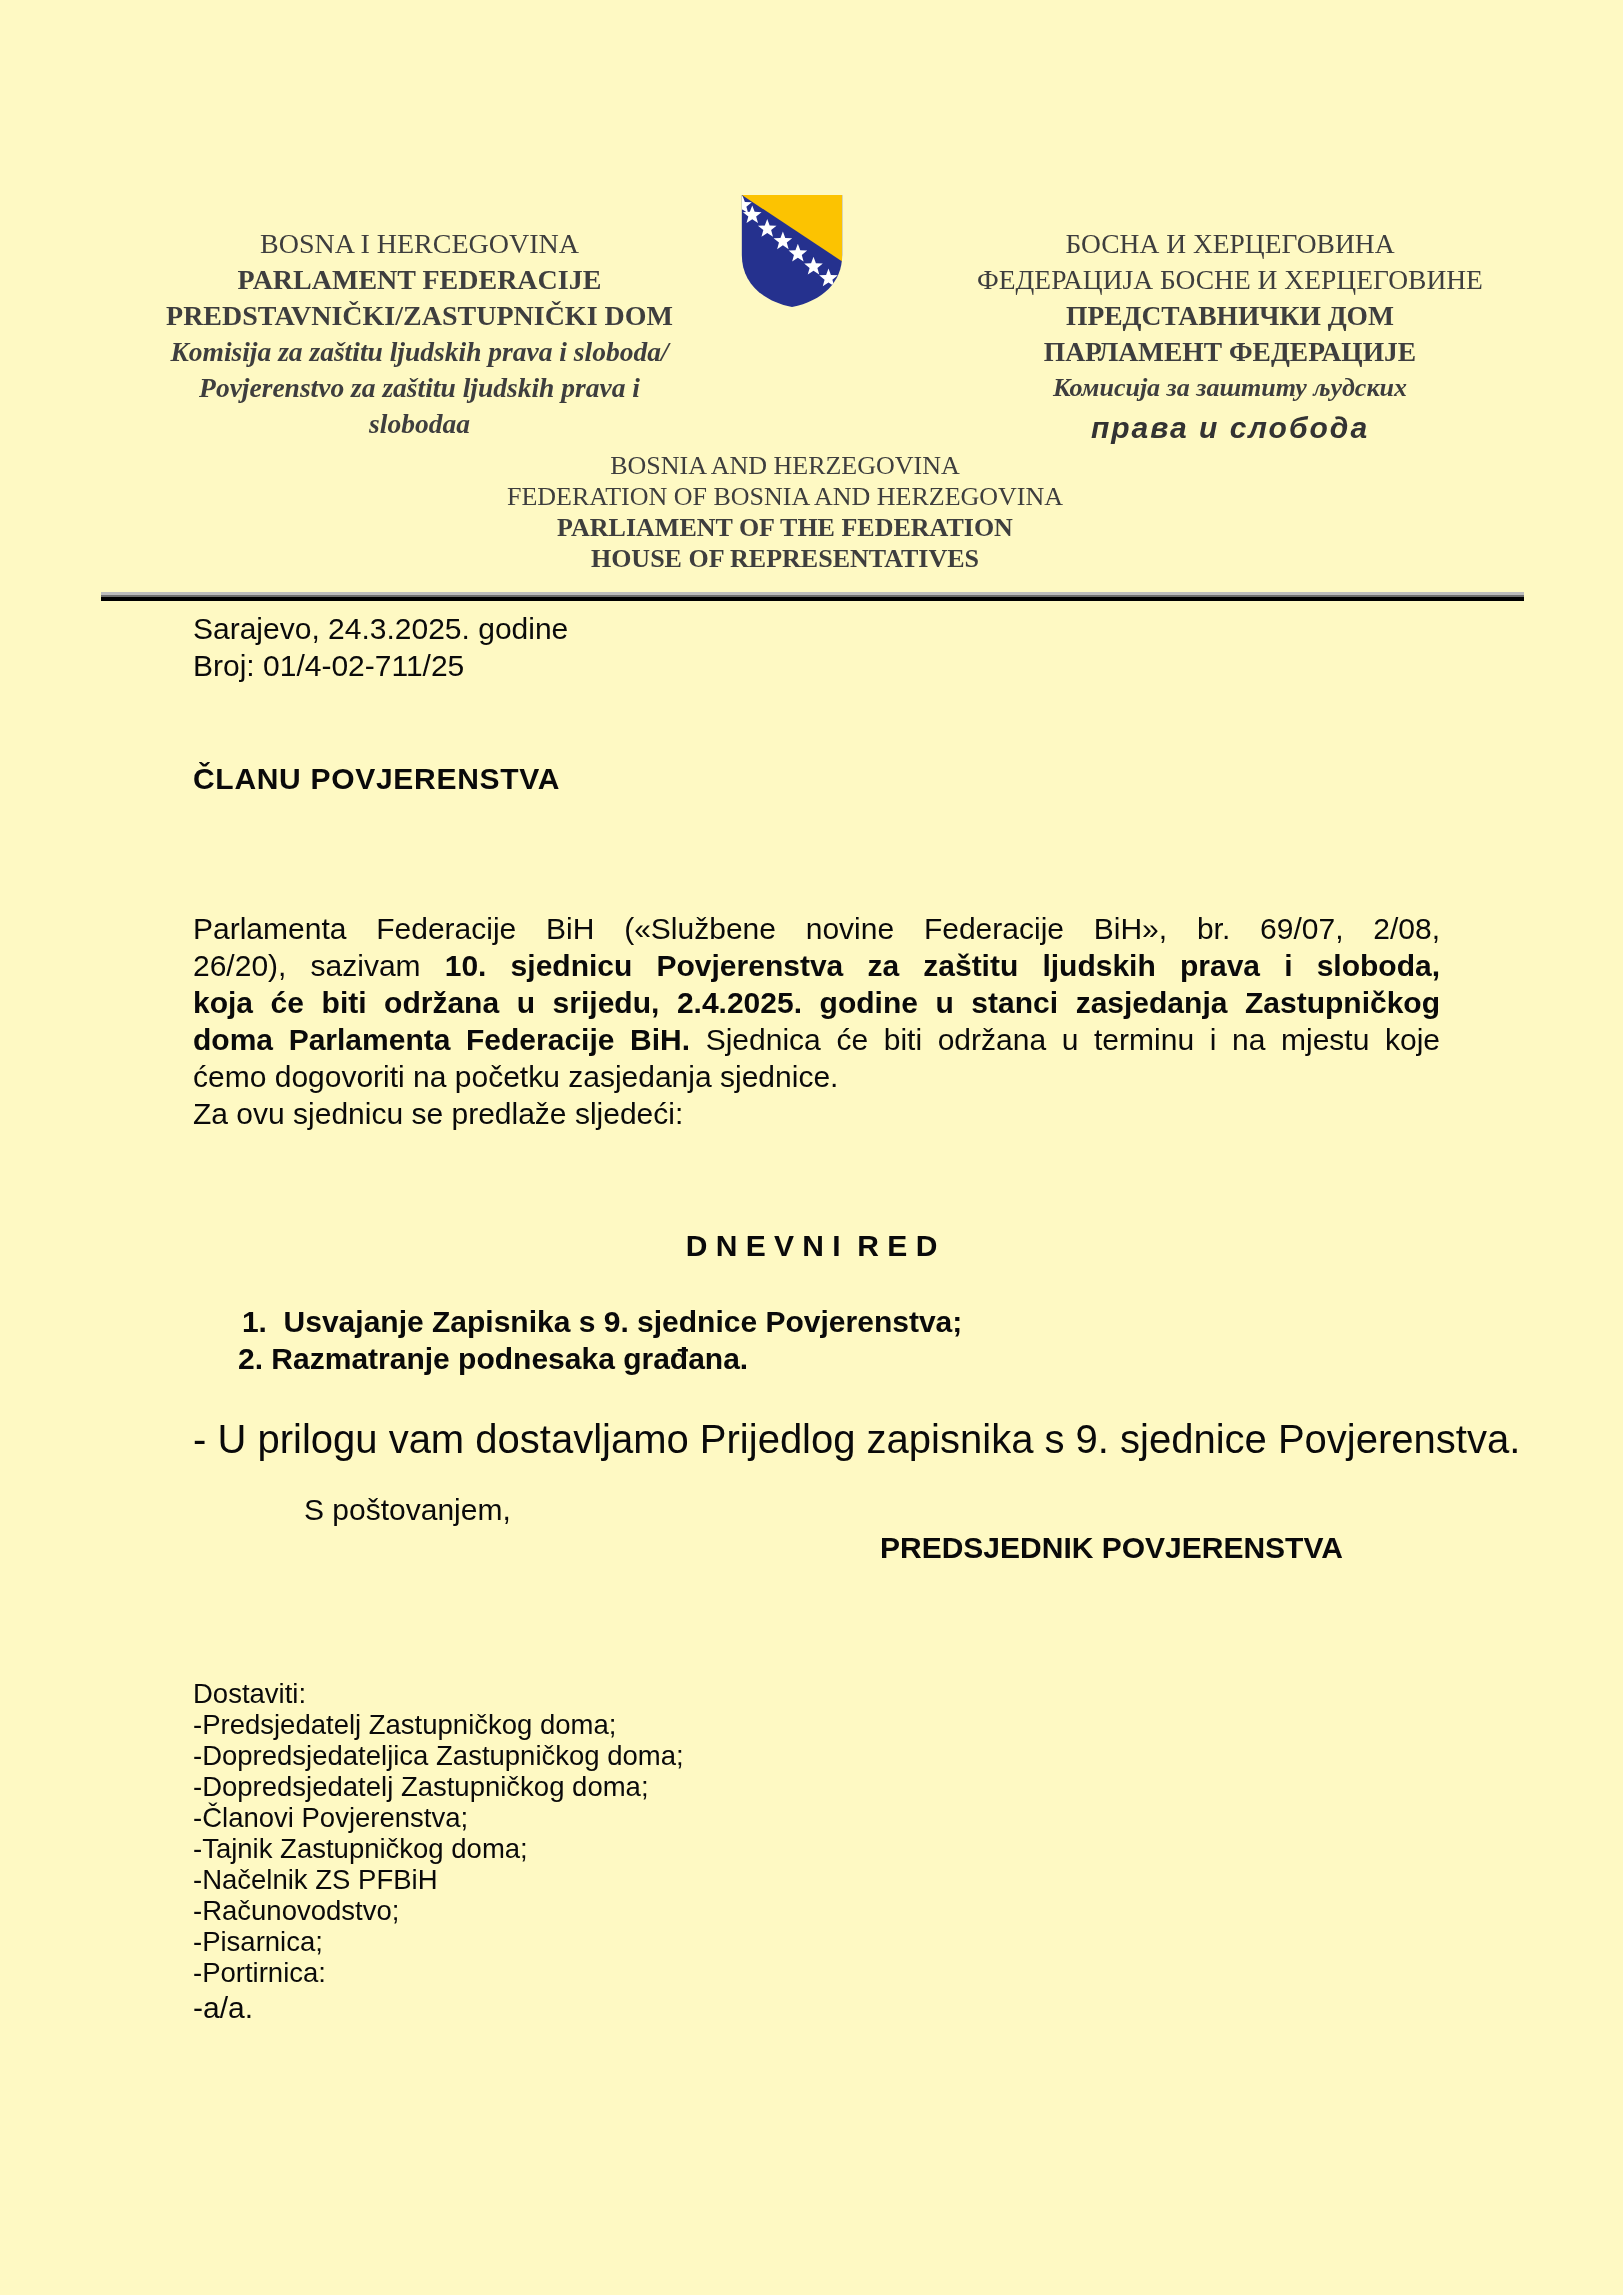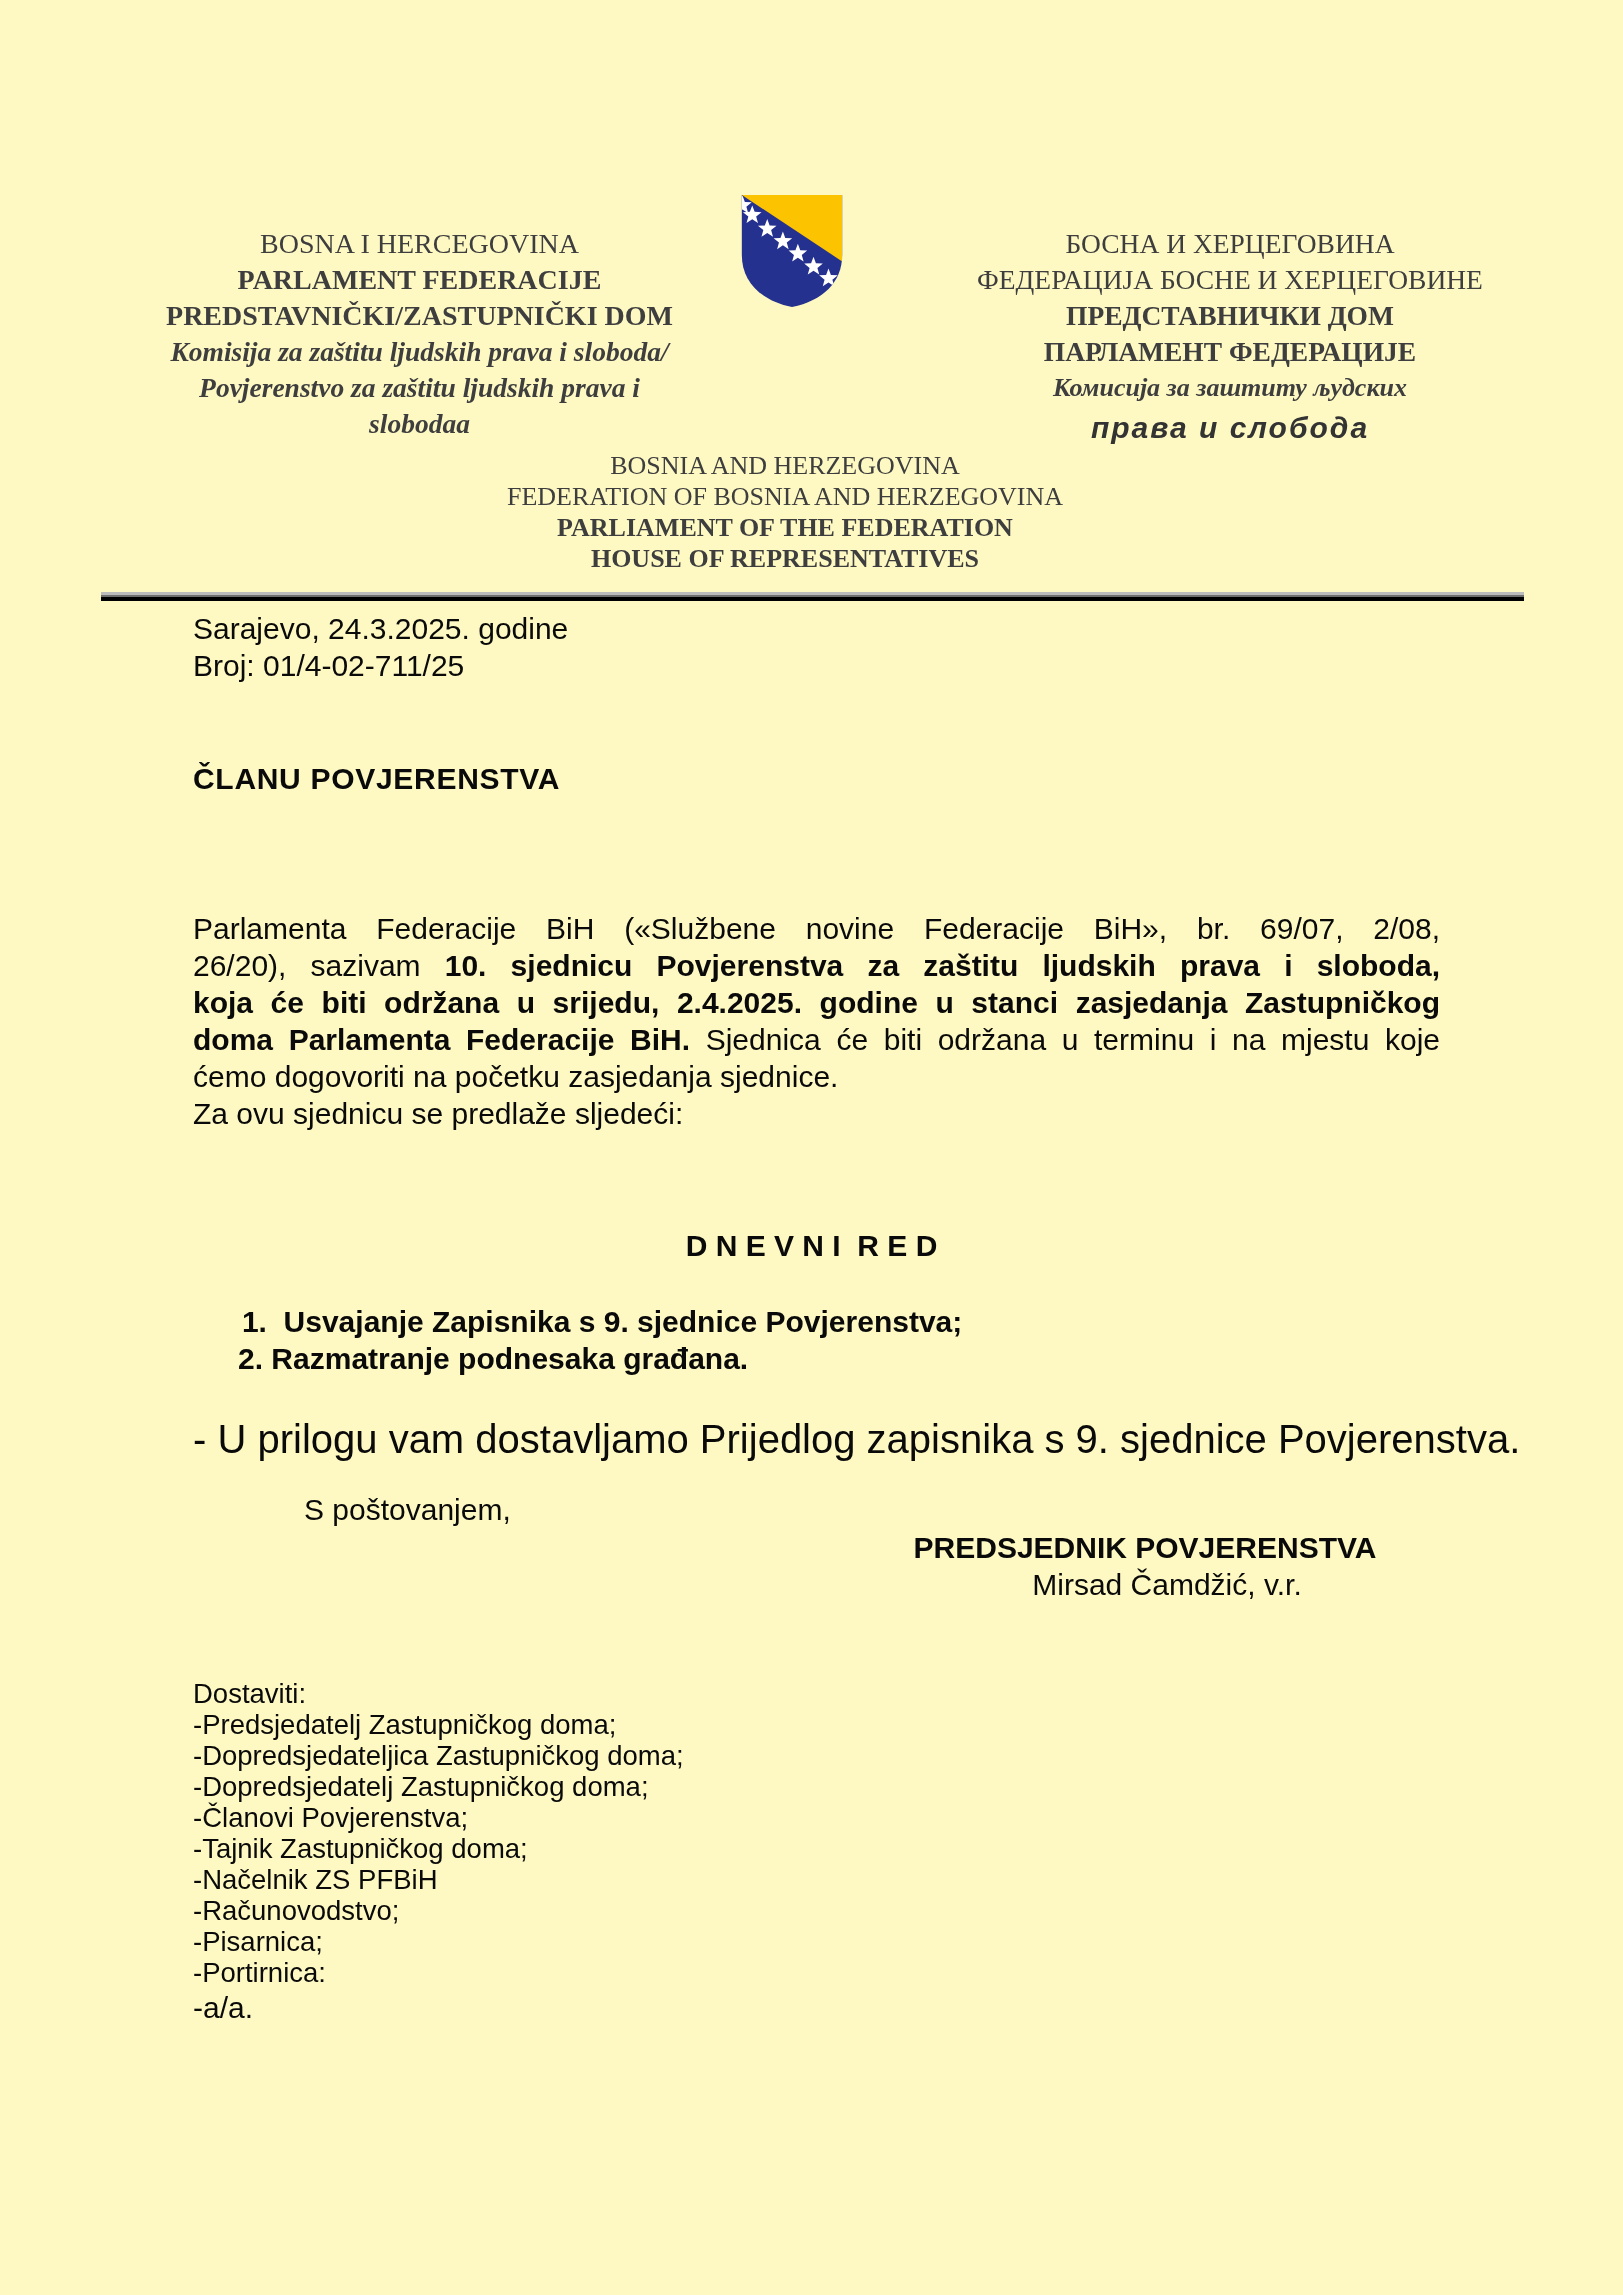--- a/index.html
+++ b/index.html
@@ -35,21 +35,21 @@
   .para{position:absolute;left:193px;top:910px;width:1247px;font-size:30px;line-height:37px;}
   .pline{min-height:37px;}
   .jline{text-align:justify;text-align-last:justify;}
   .indent{text-indent:111px;}
   .b{font-weight:bold;}
   .agenda-head{position:absolute;left:0;top:1229px;width:1623px;text-align:center;font-size:30px;font-weight:bold;}
   .agenda{position:absolute;left:238px;top:1303px;font-size:30px;line-height:37px;font-weight:bold;}
   .agenda .ag1{padding-left:3.9px;}
   .attach{position:absolute;left:193px;top:1417px;font-size:40px;}
   .salut{position:absolute;left:304px;top:1493px;font-size:30px;}
-  .sig{position:absolute;left:880px;top:1529px;width:530px;text-align:center;font-size:30px;line-height:37px;}
+  .sig{position:absolute;left:880px;top:1529px;width:530px;font-size:30px;line-height:37px;}
   .sig-title{font-weight:bold;}
   .sig-name{margin-left:44px;}
   
   .dist{position:absolute;left:193px;top:1678px;font-size:27.5px;line-height:31px;}
   .dist .aa{font-size:30px;margin-top:3.9px;}
 </style>
 </head>
 <body>
 
 <div class="page">
@@ -127,21 +127,20 @@
   <div class="agenda">
     <div class="ag1">1.&nbsp; Usvajanje Zapisnika s 9. sjednice Povjerenstva;</div>
     <div class="ag2">2. Razmatranje podnesaka građana.</div>
   </div>
 
   <div class="attach">- U prilogu vam dostavljamo Prijedlog zapisnika s 9. sjednice Povjerenstva.</div>
 
   <div class="salut">S poštovanjem,</div>
   <div class="sig">
     <div class="sig-title">PREDSJEDNIK POVJERENSTVA</div>
-    <div class="sig-name">Mirsad Čamdžić, v.r.</div>
   </div>
 
   <div class="dist">
     <div>Dostaviti:</div>
     <div>
         <div>-Predsjedatelj Zastupničkog doma;</div>
         <div>-Dopredsjedateljica Zastupničkog doma;</div>
         <div>-Dopredsjedatelj Zastupničkog doma;</div>
         <div>-Članovi Povjerenstva;</div>
         <div>-Tajnik Zastupničkog doma;</div>

